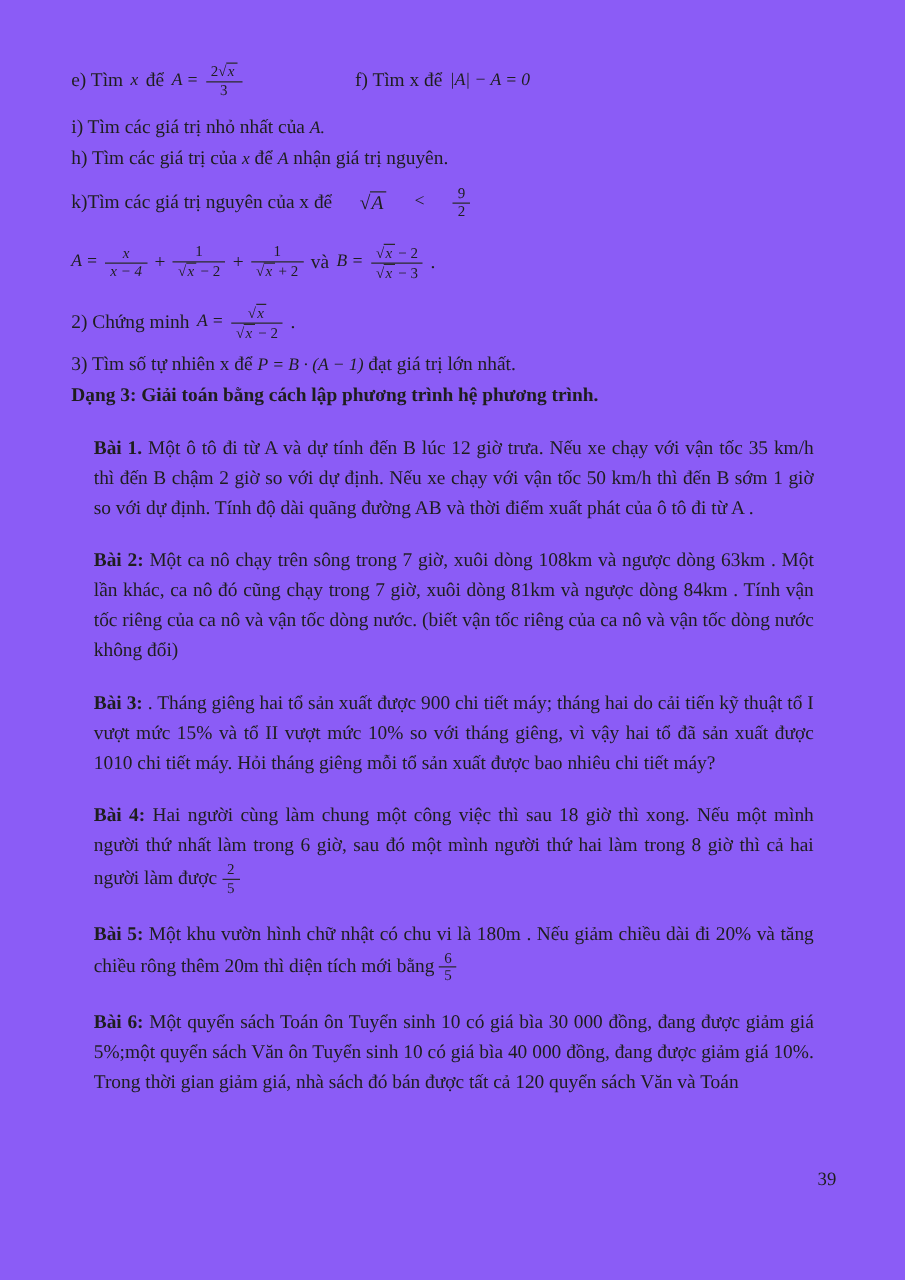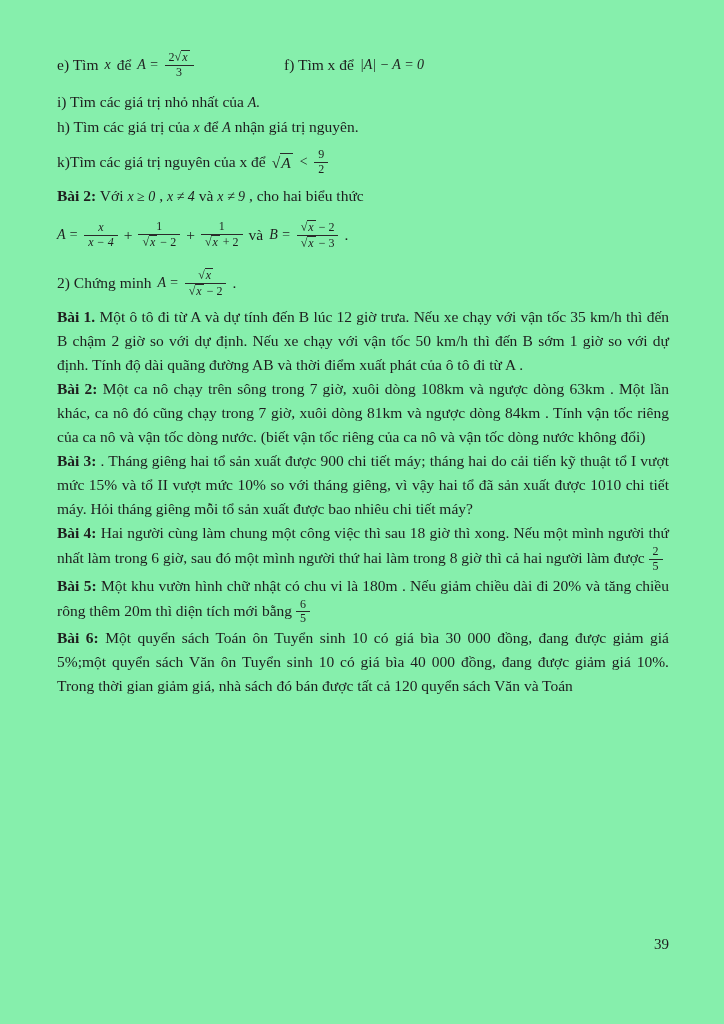--- a/index.html
+++ b/index.html
@@ -1,29 +1,29 @@
 <!DOCTYPE html>
 <html><head>
 <meta charset="utf-8">
 <style>
   html,body { margin:0; padding:0; background:#ffffff; }
   .page {
-    position:relative; width:724px; height:1024px; background:#86efac;
+    position:relative; width:724px; height:1024px; background:#8b5cf6;
     font-family:"Liberation Serif","DejaVu Serif",serif; color:#1e1e1e;
     overflow:hidden;
   }
   .content { position:absolute; left:57px; top:40px; width:612px; font-size:15.5px; }
   .line { line-height:24px; }
-  .para { margin:0; line-height:24px; text-align:justify; }
+  .para { margin:18px; line-height:24px; text-align:justify; }
   .bl { font-weight:bold; }
   .mv { font-style:italic; font-size:14px; }
   .row-ef { height:50px; display:flex; align-items:center; }
   .e-part { display:flex; align-items:center; gap:6px; width:227px; }
   .f-part { display:flex; align-items:center; gap:6px; }
-  .row-k { height:44px; display:flex; align-items:center; gap:6px; }
+  .row-k { height:44px; display:flex; align-items:center; gap:22px; }
   .row-formula { height:52px; display:flex; align-items:center; gap:6px; }
   .row-q2 { height:44px; display:flex; align-items:center; gap:6px; }
   .frac { display:inline-block; vertical-align:middle; text-align:center; font-size:12px; line-height:1.15; }
   .frac .fn, .frac .fd { display:block; padding:0 4px; }
   .frac .fd { border-top:1px solid #2a2a2a; }
   .it { font-style:italic; }
   .sq { font-style:italic; white-space:nowrap; }
   .sq::before { content:"\221A"; font-style:normal; }
   .sq .rad { display:inline-block; border-top:1px solid #2a2a2a; line-height:1.1; padding:0 2px 0 1px; }
   .pagenum { position:absolute; top:936px; right:55px; font-size:15px; }
@@ -68,30 +68,20 @@
     <div class="row-k">
       <span>k)Tìm các giá trị nguyên của x để</span>
       <span class="sq"><span class="rad">A</span></span>
       <span class="mv">&lt;</span>
       <span class="frac">
           <span class="fn">9</span>
           <span class="fd">2</span>
         </span>
     </div>
 
-    <div class="line">
-      <span class="bl">Bài 2:</span>
-      <span>Với</span>
-      <span class="mv">x ≥ 0</span>
-      <span>,</span>
-      <span class="mv">x ≠ 4</span>
-      <span>và</span>
-      <span class="mv">x ≠ 9</span>
-      <span>, cho hai biểu thức</span>
-    </div>
 
     <div class="row-formula">
       <span class="mv">A =</span>
       <span class="frac">
           <span class="fn it">x</span>
           <span class="fd it">x − 4</span>
         </span>
       <span>+</span>
       <span class="frac">
           <span class="fn">1</span>
@@ -115,21 +105,27 @@
     <div class="row-q2">
       <span>2) Chứng minh</span>
       <span class="mv">A =</span>
       <span class="frac">
           <span class="fn"><span class="sq"><span class="rad">x</span></span></span>
           <span class="fd"><span class="sq"><span class="rad">x</span></span> <span>− 2</span></span>
         </span>
       <span>.</span>
     </div>
 
+    <div class="line">
+      <span>3) Tìm số tự nhiên x để</span>
+      <span class="mv">P = B · (A − 1)</span>
+      <span>đạt giá trị lớn nhất.</span>
+    </div>
 
+    <div class="line bl">Dạng 3: Giải toán bằng cách lập phương trình hệ phương trình.</div>
 
     <p class="para">
       <span class="bl">Bài 1.</span>
       <span>Một ô tô đi từ A và dự tính đến B lúc 12 giờ trưa. Nếu xe chạy với vận tốc 35 km/h thì đến B chậm 2 giờ so với dự định. Nếu xe chạy với vận tốc 50 km/h thì đến B sớm 1 giờ so với dự định. Tính độ dài quãng đường AB và thời điểm xuất phát của ô tô đi từ A .</span>
     </p>
 
     <p class="para">
       <span class="bl">Bài 2:</span>
       <span>Một ca nô chạy trên sông trong 7 giờ, xuôi dòng 108km và ngược dòng 63km . Một lần khác, ca nô đó cũng chạy trong 7 giờ, xuôi dòng 81km và ngược dòng 84km . Tính vận tốc riêng của ca nô và vận tốc dòng nước. (biết vận tốc riêng của ca nô và vận tốc dòng nước không đổi)</span>
     </p>

